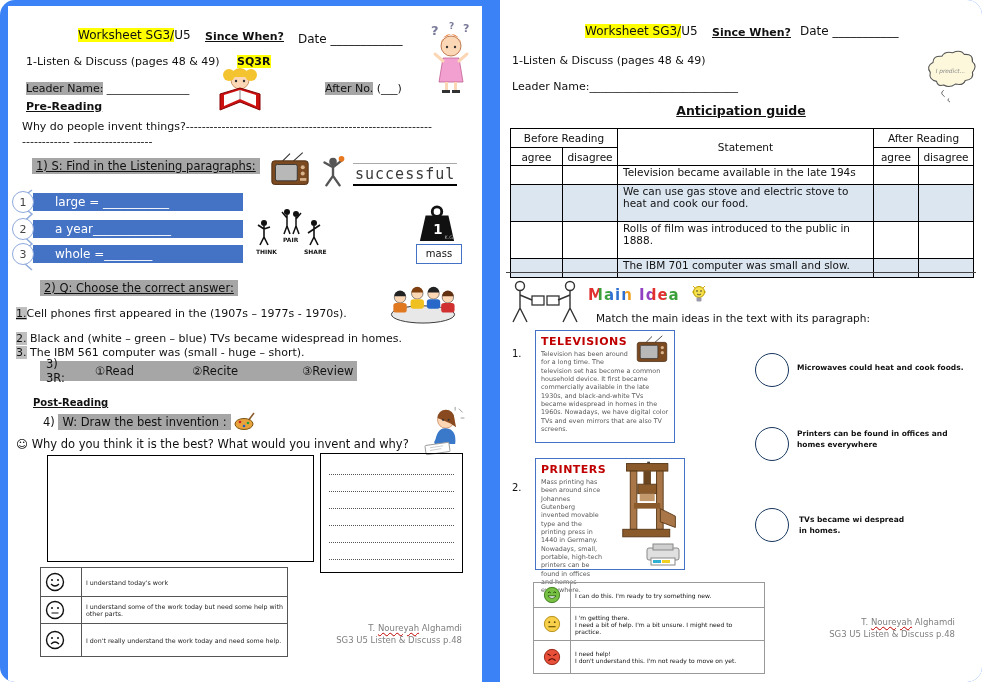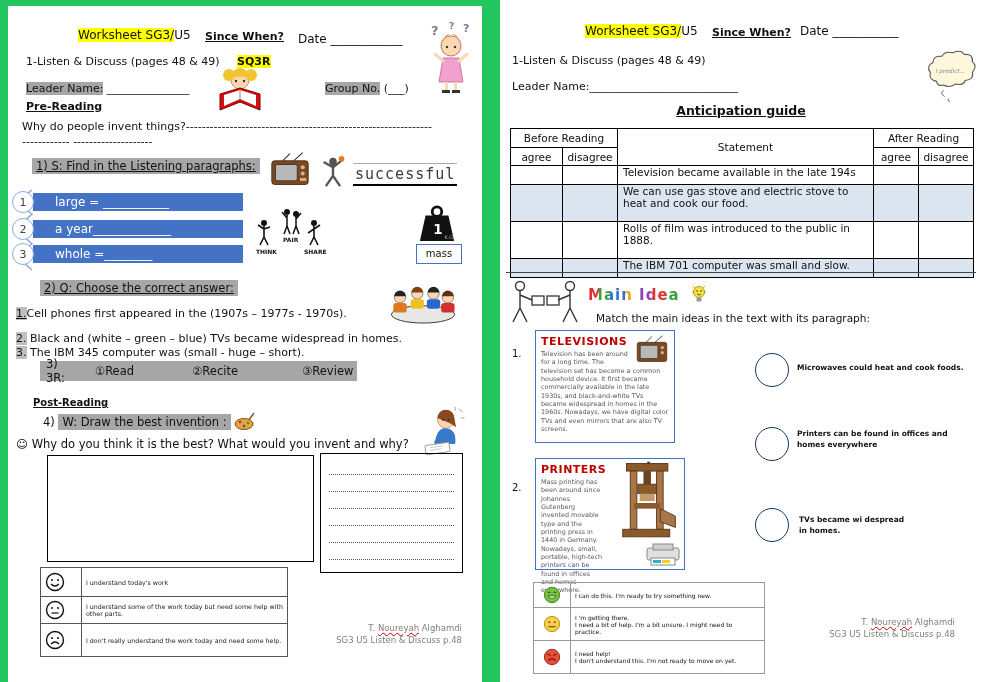--- a/index.html
+++ b/index.html
@@ -1,16 +1,16 @@
 <!DOCTYPE html>
 <html><head>
 <meta charset="utf-8">
 <style>
   html,body{margin:0;padding:0;}
-  .canvas{position:relative;width:982px;height:682px;background:#22c55e;font-family:"DejaVu Sans",sans-serif;color:#111;overflow:hidden;}
+  .canvas{position:relative;width:982px;height:682px;background:#3b82f6;font-family:"DejaVu Sans",sans-serif;color:#111;overflow:hidden;border-radius:15px;}
   .page{position:absolute;background:#fff;}
   .page-left{left:8px;top:6px;width:474px;height:676px;}
   .page-right{left:500px;top:0;width:482px;height:682px;}
   .abs{position:absolute;}
   .hl-y{background:#ffff00;}
   .hl-g{background:#a6a6a6;}
   .hl-g2{background:#bfbfbf;}
   .b{font-weight:bold;}
   .u{text-decoration:underline;}
   .fs11{font-size:11px;}
@@ -86,21 +86,21 @@
       <circle cx="19" cy="7" r="6" fill="#f4c430"></circle>
         <circle cx="41" cy="7" r="6" fill="#f4c430"></circle>
       <path d="M21,9 a9,9 0 0,1 18,0 Z" fill="#f4c430"></path>
       <circle cx="26" cy="13" r="1.2" fill="#333"></circle>
         <circle cx="34" cy="13" r="1.2" fill="#333"></circle>
       <path d="M10,26 L30,20 L50,26 L50,42 L30,34 L10,42 Z" fill="#cc1111" stroke="#880000"></path>
       <path d="M14,27 L30,22 L46,27 L46,38 L30,31 L14,38 Z" fill="#fff"></path>
       <path d="M30,22 L30,31" stroke="#888"></path>
     </svg>
     <div class="abs fs11" style="left:317px;top:76px;">
-      <span class="hl-g">Group No.</span><span> (___)</span>
+      <span class="hl-g">After No.</span><span> (___)</span>
     </div>
 
     <div class="abs b u fs11" style="left:18px;top:94px;">Pre-Reading</div>
     <div class="abs fs11" style="left:14px;top:114px;white-space:nowrap;">Why do people invent things?--------------------------------------------------------------</div>
     <div class="abs fs11" style="left:14px;top:129px;">------------ --------------------</div>
 
     <div class="abs hl-g gray-title u" style="left:24px;top:152px;">1)  S: Find in the Listening paragraphs:</div>
 
     <svg class="abs" style="left:262px;top:144px;" width="40" height="38" viewBox="0 0 44 38">
       <path d="M14,10 L22,2 M26,10 L36,1" stroke="#333" stroke-width="1.2"></path>
@@ -166,21 +166,21 @@
         <rect x="55" y="24" width="14" height="10" rx="3" fill="#d03030"></rect>
     </svg>
 
     <div class="abs qline" style="left:8px;top:301px;">
       <span class="hl-g2 u">1.</span><span>Cell phones first appeared in the (1907s – 1977s - 1970s).</span>
     </div>
     <div class="abs qline" style="left:8px;top:326px;">
       <span class="hl-g2">2.</span><span> Black and (white – green – blue) TVs became widespread in homes.</span>
     </div>
     <div class="abs qline" style="left:8px;top:340px;">
-      <span class="hl-g2">3.</span><span> The IBM 345 computer was (small - huge – short).</span>
+      <span class="hl-g2">3.</span><span> The IBM 561 computer was (small - huge – short).</span>
     </div>
 
     <div class="r-bar" style="left:32px;top:355px;width:317px;height:20px;">
       <span>3)  3R:</span>
       <span style="margin-left:30px;">①Read</span>
       <span style="margin-left:58px;">②Recite</span>
       <span style="margin-left:64px;">③Review</span>
     </div>
 
     <div class="abs b u" style="left:25px;top:391px;font-size:10px;">Post-Reading</div>

